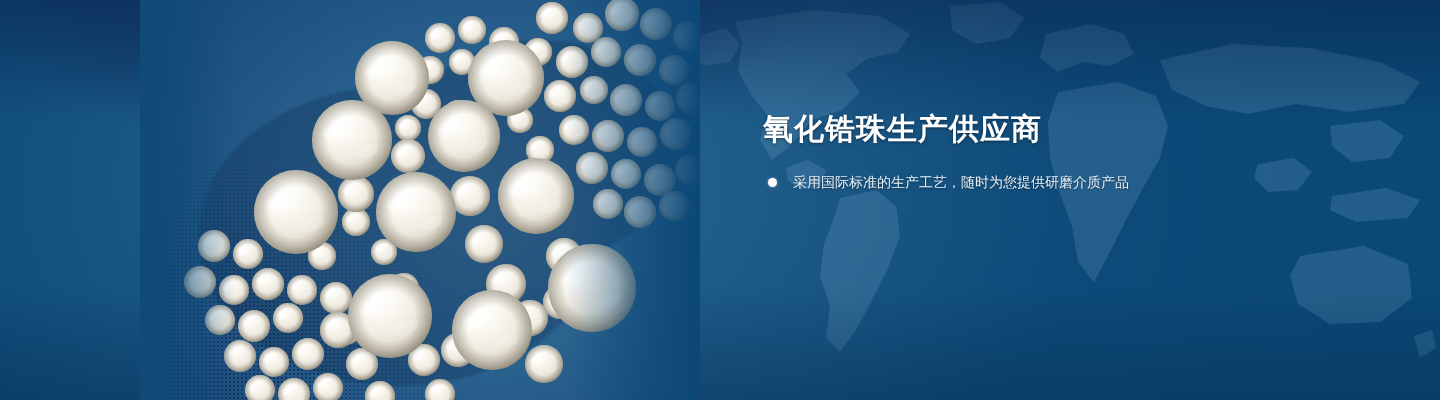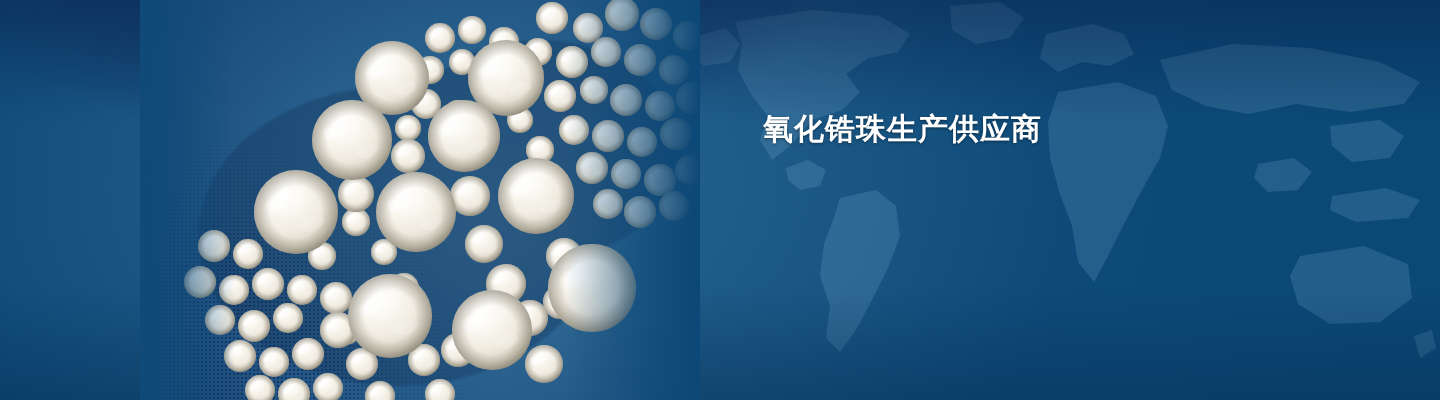--- a/index.html
+++ b/index.html
@@ -315,17 +315,21 @@
     <div class="photo-feather"></div>
   </div>
 
   <div class="copy">
     <h1 class="headline">氧化锆珠生产供应商</h1>
 
     <ul class="bullets">
 
 
 
+      <li class="bullet">
+        <span class="bullet-dot"></span>
+        <span class="bullet-line">采用国际标准的生产工艺，随时为您提供研磨介质产品</span>
+      </li>
 
     </ul>
   </div>
 
 </div>
 
 </body></html>

